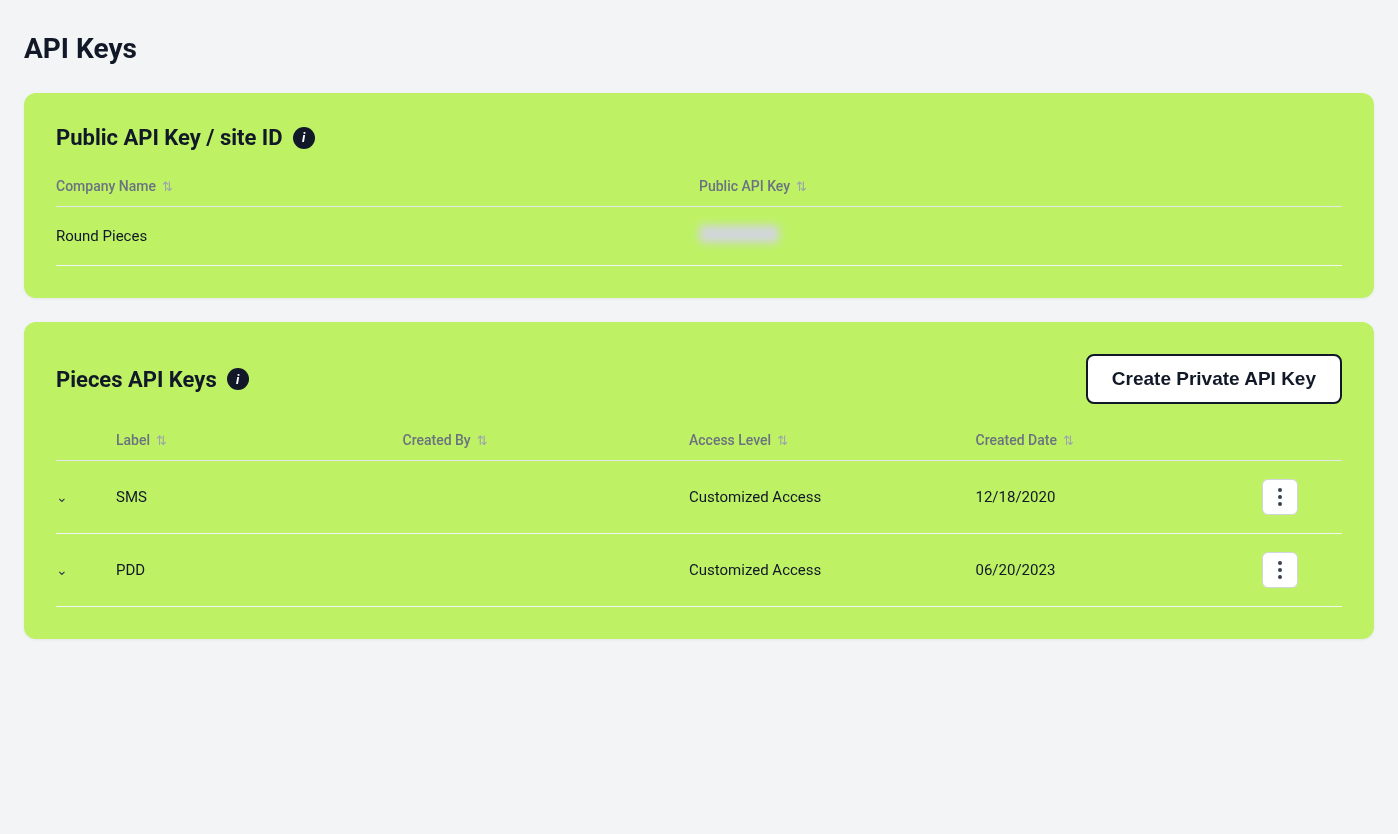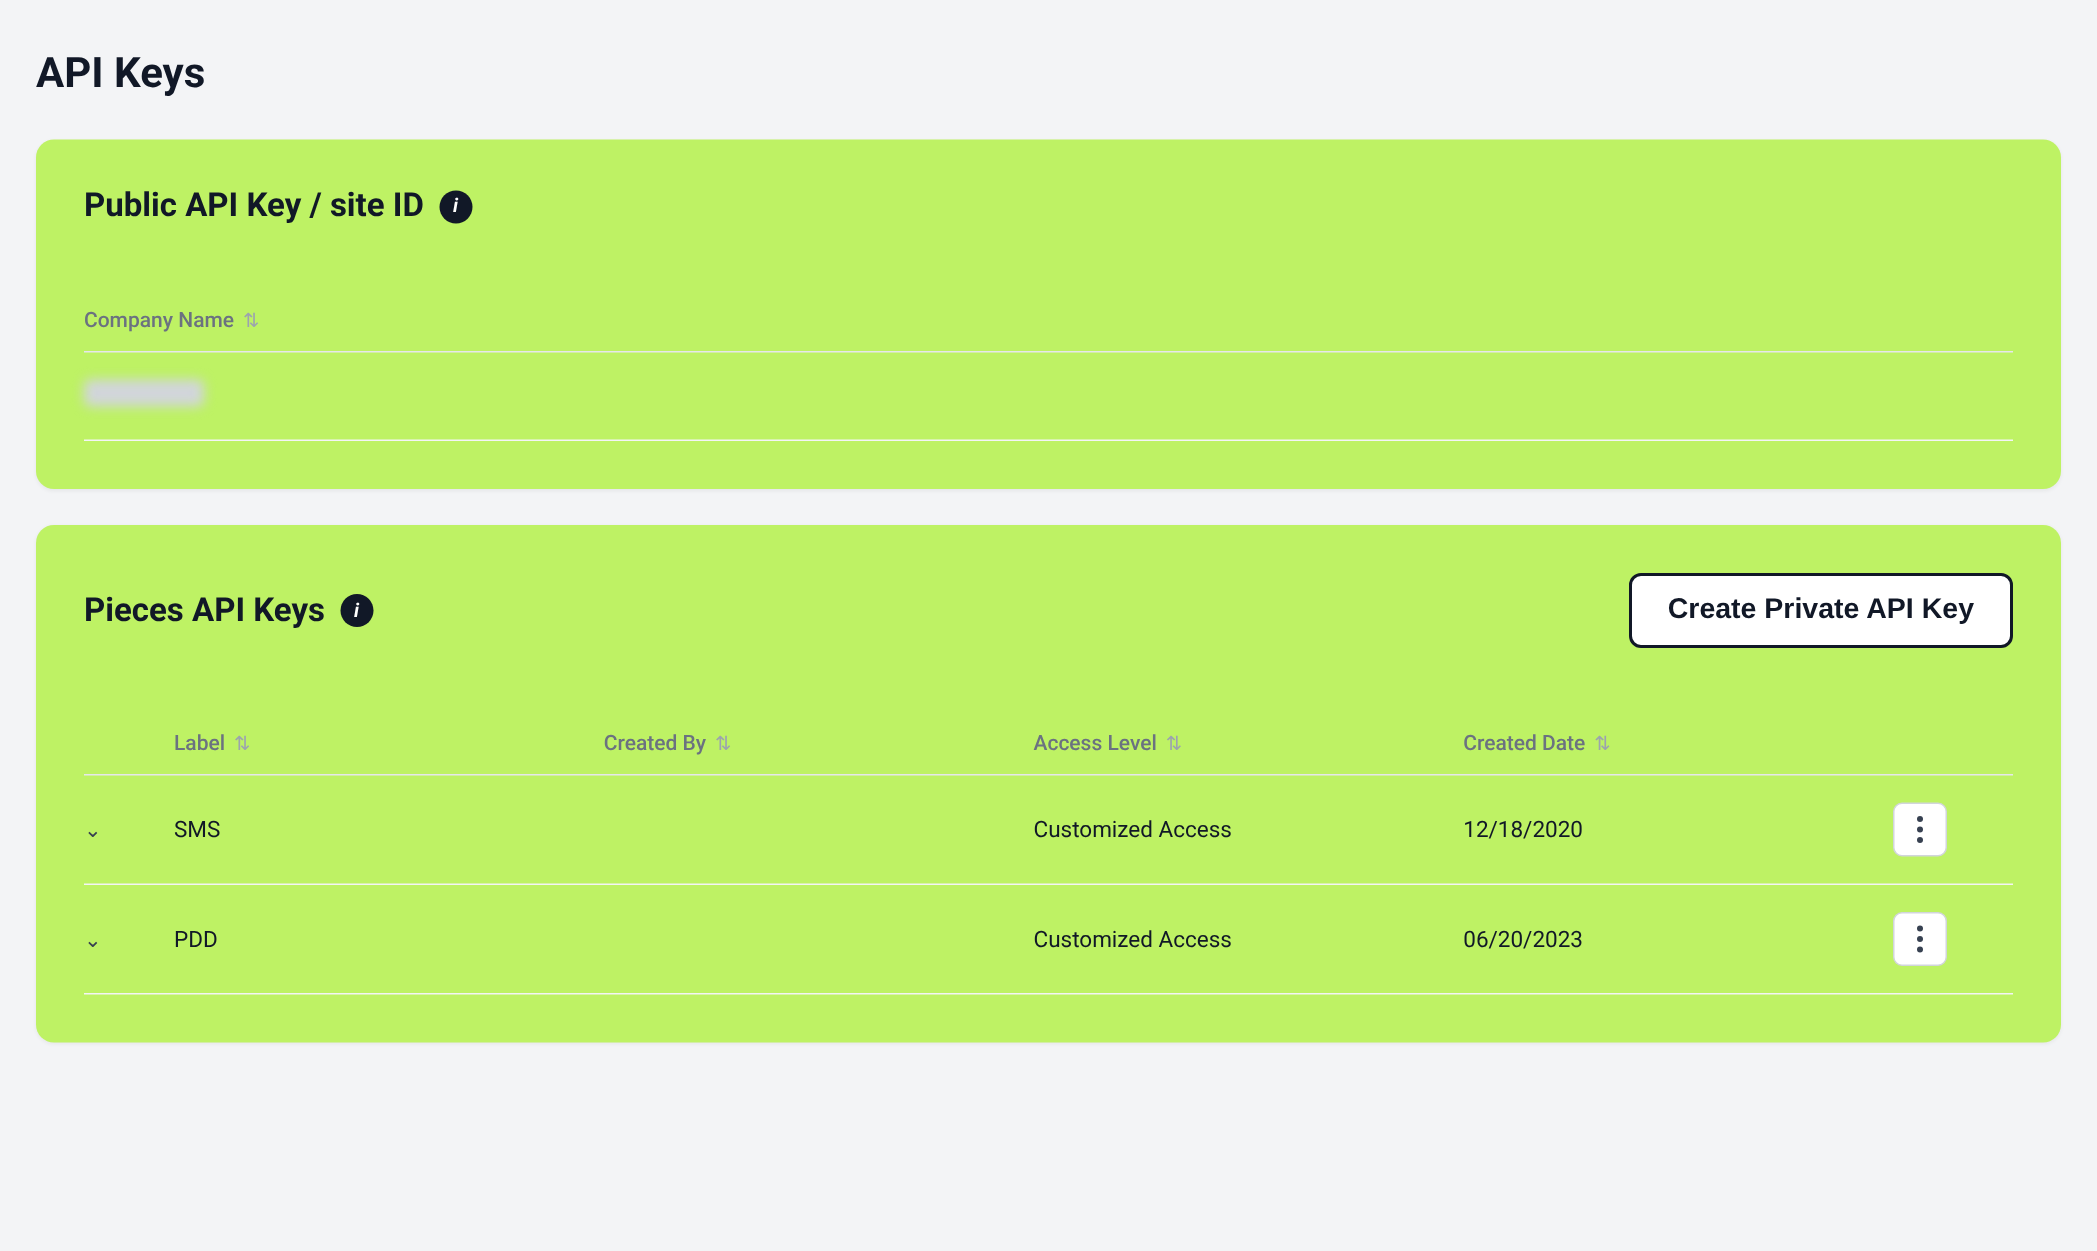--- a/index.html
+++ b/index.html
@@ -79,21 +79,20 @@
       grid-template-columns: 60px 1fr 1fr 1fr 1fr 80px;
     }
 
     .col-header {
       display: flex;
       align-items: center;
       gap: 6px;
       font-size: 14px;
       color: #6b7280;
       font-weight: 500;
-      margin-top: 28px;
     }
 
     .sort-icon {
       display: inline-flex;
       flex-direction: column;
       gap: 1px;
       cursor: pointer;
     }
 
     .sort-icon::before {
@@ -193,23 +192,28 @@
       <span>Public API Key / site ID</span>
       <span class="info-icon">i</span>
     </div>
   </div>
 
   <div class="table-header public-table-header">
     <div class="col-header">
       <span>Company Name</span>
       <span class="sort-icon"></span>
     </div>
+    <div class="col-header">
+      <span>Public API Key</span>
+      <span class="sort-icon"></span>
+    </div>
   </div>
 
   <div class="table-row public-table-row">
+    <div class="cell">Round Pieces</div>
     <div class="cell">
       <span class="blurred-value"></span>
     </div>
   </div>
 </div>
 
 <div class="card">
   <div class="card-header">
     <div class="card-title">
       <span>Pieces API Keys</span>

